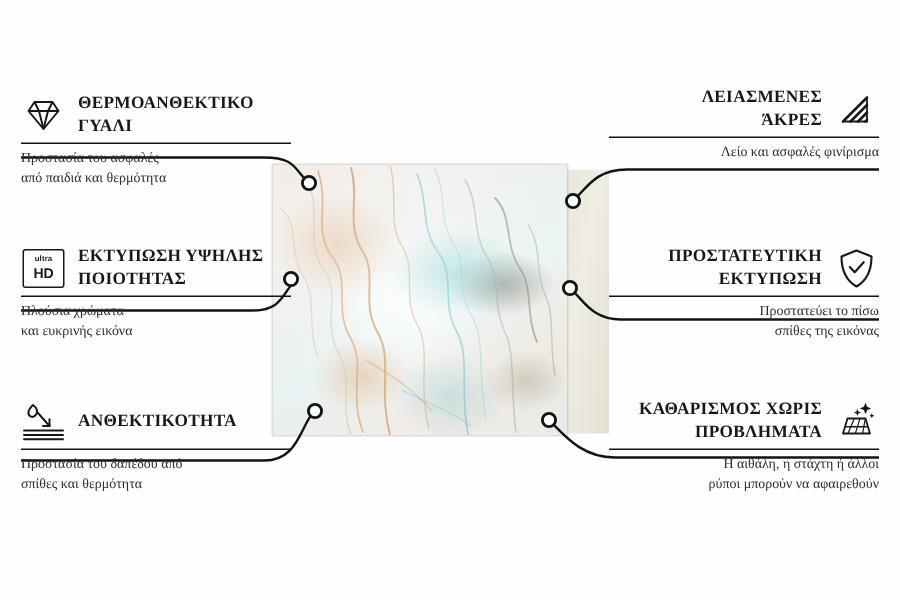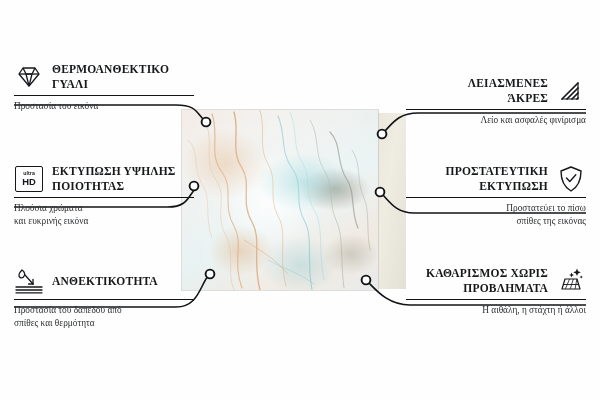--- a/index.html
+++ b/index.html
@@ -131,21 +131,22 @@
           </g>
         </svg>
       </span>
       <span class="feat-title">
         <span>ΘΕΡΜΟΑΝΘΕΚΤΙΚΟ</span><br>
         <span>ΓΥΑΛΙ</span>
       </span>
     </div>
     <div class="rule"></div>
     <div class="feat-body">
-      <span>Προστασία του εικόνα</span><br>
+      <span>Προστασία του ασφαλές</span><br>
+      <span>από παιδιά και θερμότητα</span>
     </div>
   </div>
 
   <div class="feat left" style="top:164px;">
     <div class="feat-head">
       <span class="feat-icon">
         <span class="hd-box">
           <span class="u">ultra</span>
           <span class="h">HD</span>
         </span>
@@ -181,21 +182,21 @@
         <span>ΑΝΘΕΚΤΙΚΟΤΗΤΑ</span><br>
       </span>
     </div>
     <div class="rule"></div>
     <div class="feat-body">
       <span>Προστασία του δαπέδου από</span><br>
       <span>σπίθες και θερμότητα</span>
     </div>
   </div>
 
-  <div class="feat right" style="top:76px;">
+  <div class="feat right" style="top:58px;">
     <div class="feat-head">
       <span class="feat-icon">
         <svg width="28" height="26" viewBox="0 0 28 26">
           <g stroke="#15171a" stroke-width="1.7" stroke-linecap="round" fill="none">
             <path d="M5,21 L21,5"></path>
               <path d="M10,21 L21,10"></path>
             <path d="M15,21 L21,15"></path>
               <path d="M20,21 L21,20"></path>
             <path d="M21,5 L21,21 L5,21" stroke-width="1.2"></path>
           </g>
@@ -253,16 +254,17 @@
         </svg>
       </span>
       <span class="feat-title">
         <span>ΚΑΘΑΡΙΣΜΟΣ ΧΩΡΙΣ</span><br>
         <span>ΠΡΟΒΛΗΜΑΤΑ</span>
       </span>
     </div>
     <div class="rule"></div>
     <div class="feat-body">
       <span>Η αιθάλη, η στάχτη ή άλλοι</span><br>
+      <span>ρύποι μπορούν να αφαιρεθούν</span>
     </div>
   </div>
 
 </div>
 
 </body></html>

